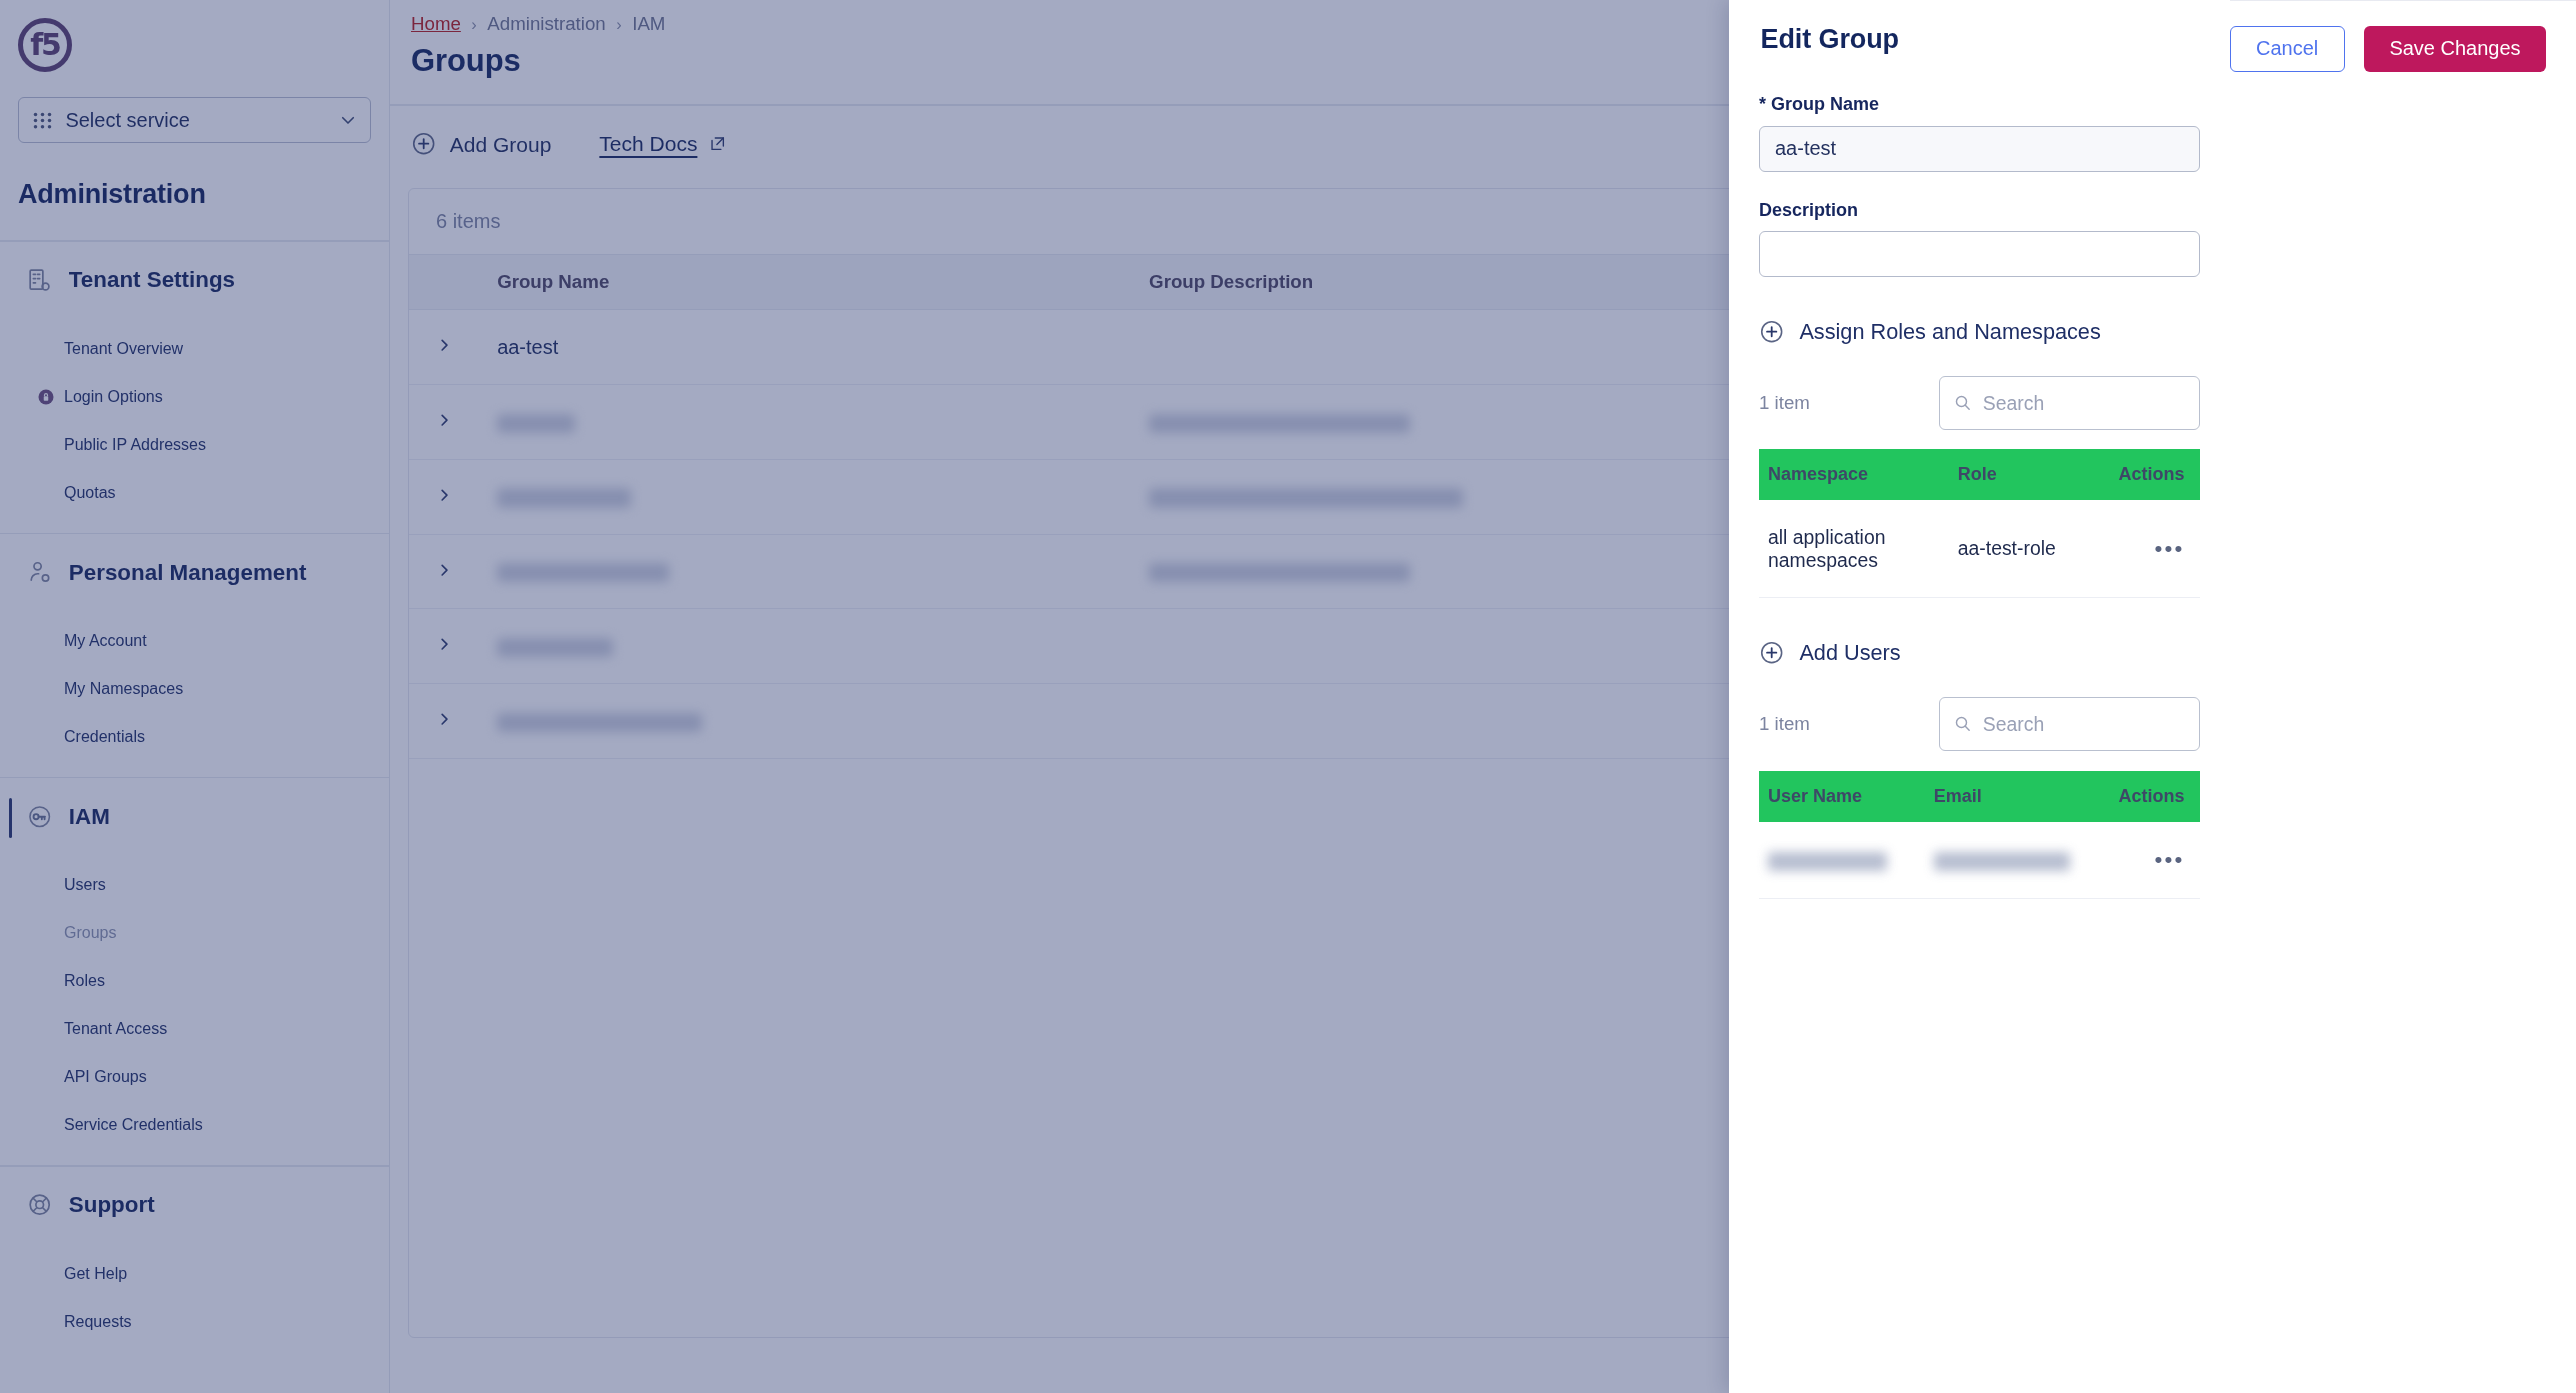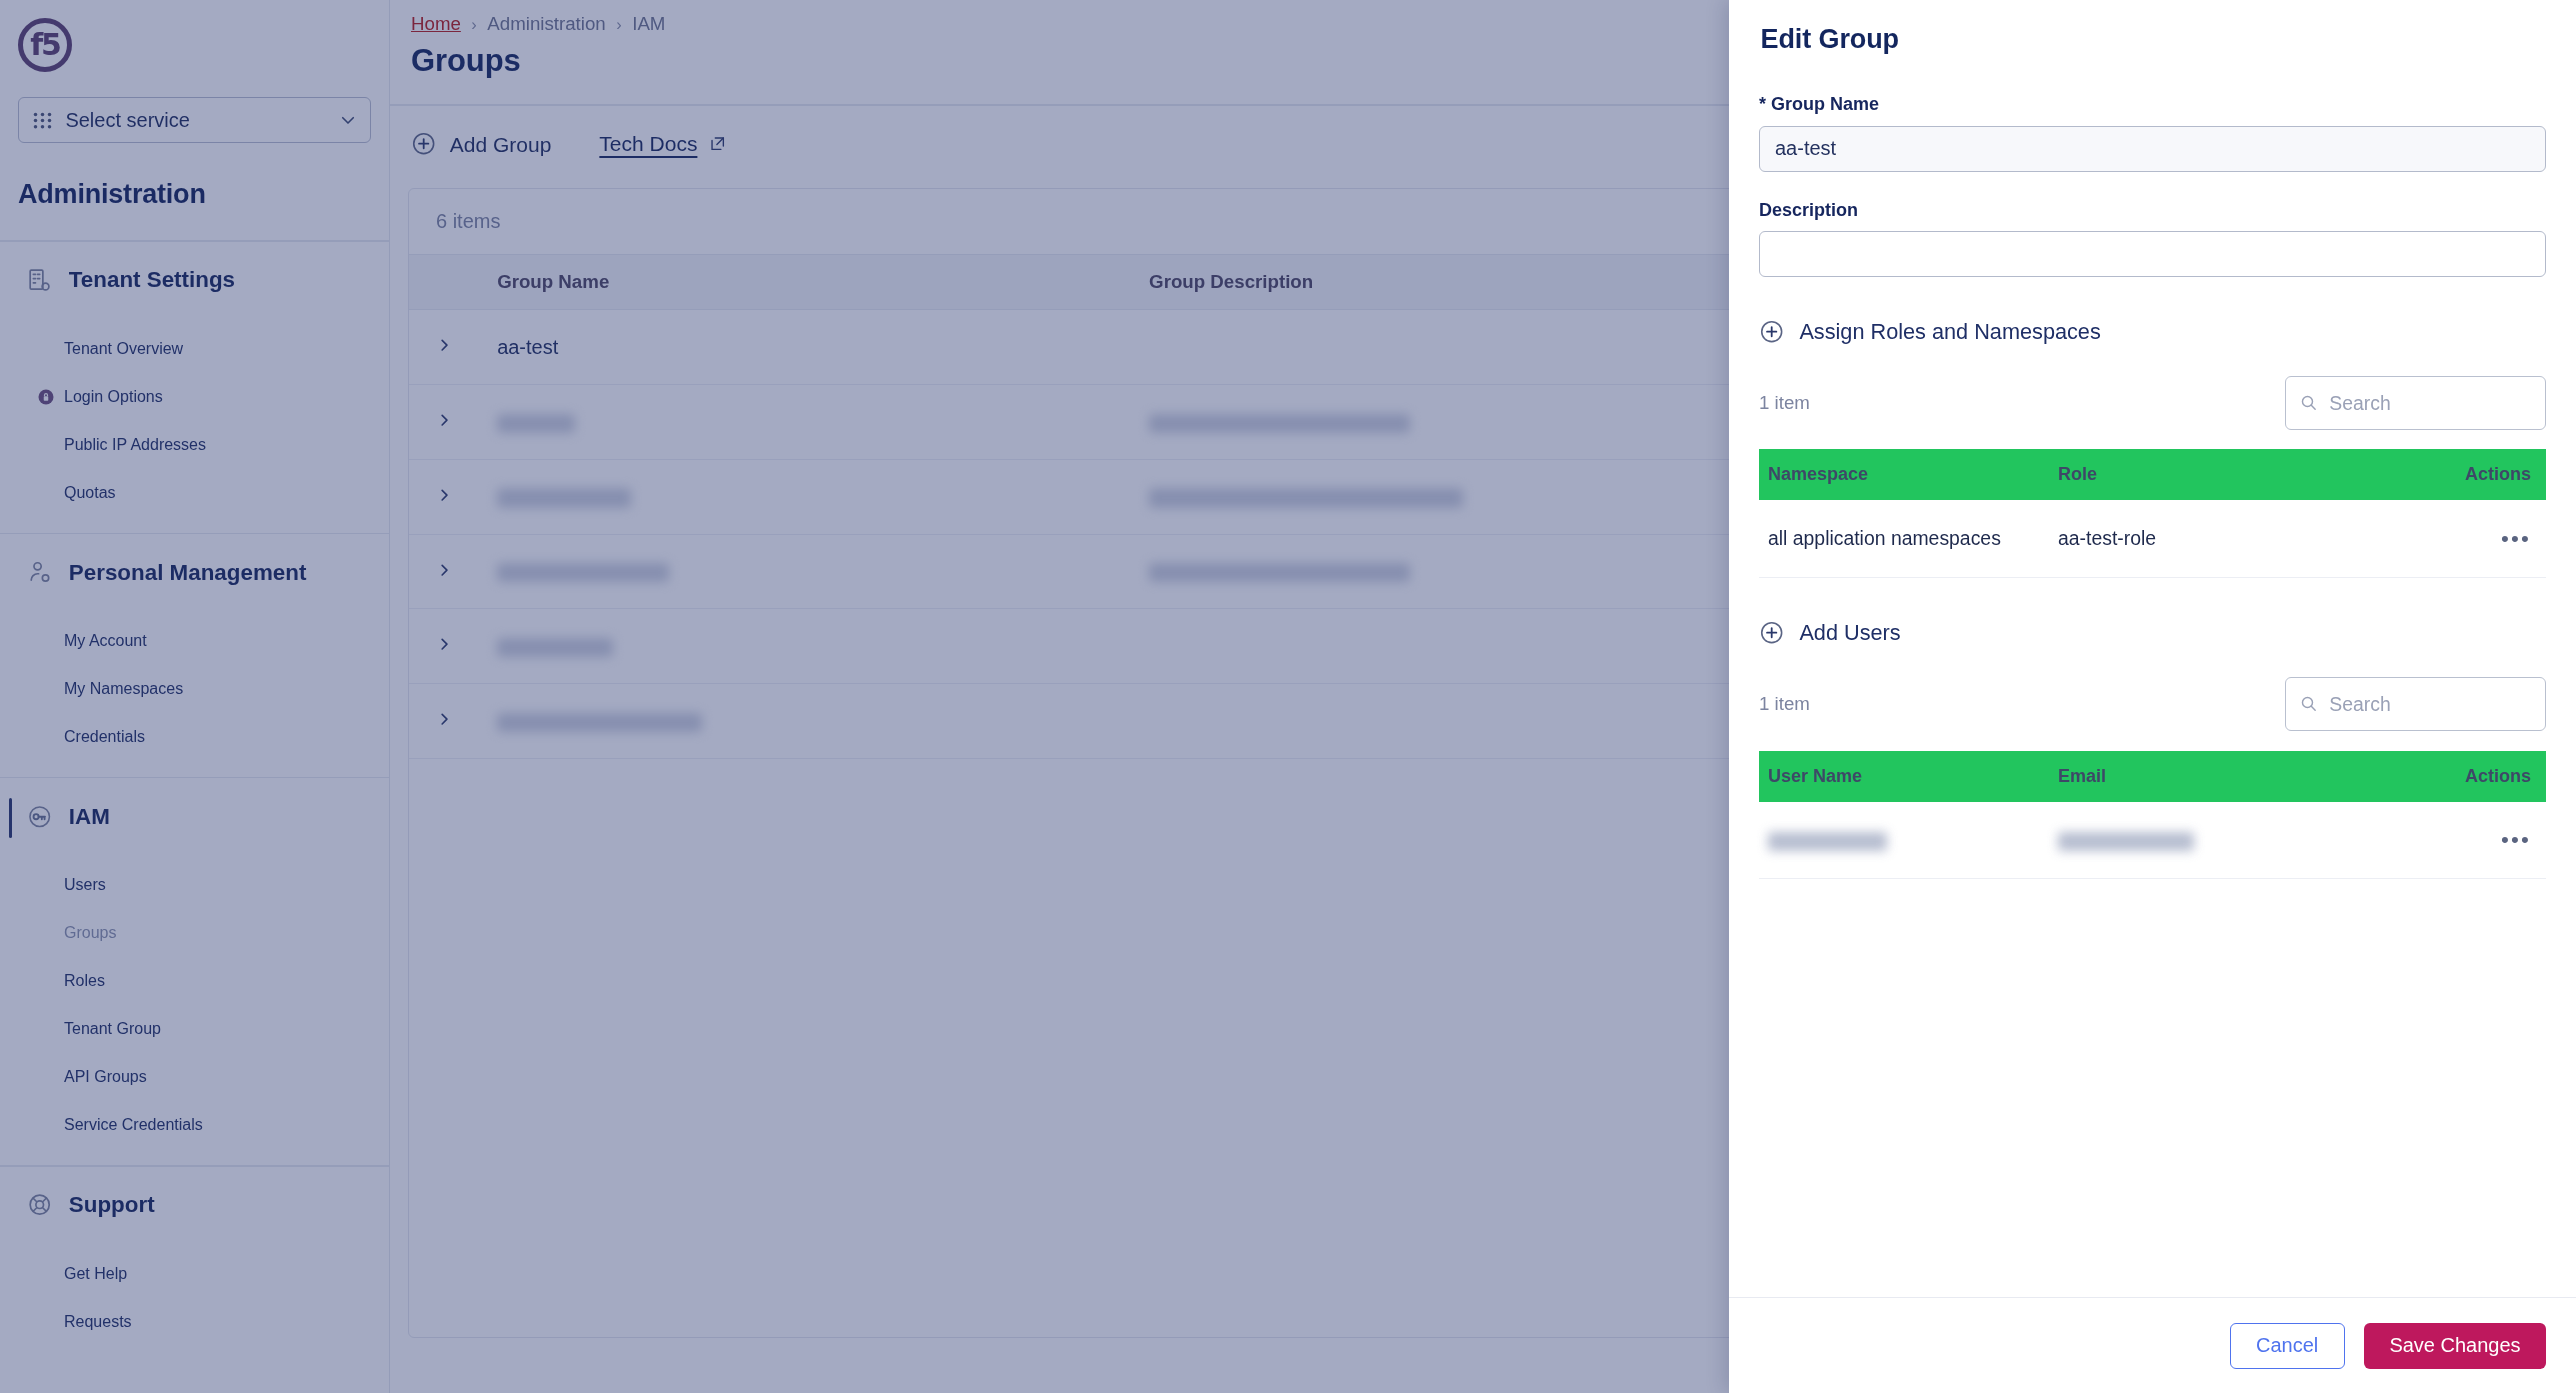--- a/index.html
+++ b/index.html
@@ -165,21 +165,21 @@
     background: rgba(38, 52, 110, 0.42);
     pointer-events: none;
   }
 
   
   #panel {
     position: absolute; right: 0; top: 0;
     width: 847px; height: 1393px;
     background: #ffffff;
     box-shadow: -4.5px 0 19.4px rgba(20,30,70,.18);
-    display: flex; flex-direction: column;
+    display: flex; flex-direction: row;
   }
   .panel-body { flex: 1 1 auto; overflow: hidden; padding: 0 30px; }
   .panel-title {
     font-size: 27px; color: #13265e;
     padding: 24px 0 0 1.5px; letter-spacing: -0.1px;
   }
   .field { margin-top: 39px; }
   .field.second { margin-top: 28px; }
   .field-label {
     font-size: 18px; font-weight: bold; color: #16265e;
@@ -345,21 +345,21 @@
         <div class="nav-item first">
           <span>Users</span>
         </div>
         <div class="nav-item muted">
           <span>Groups</span>
         </div>
         <div class="nav-item">
           <span>Roles</span>
         </div>
         <div class="nav-item">
-          <span>Tenant Group</span>
+          <span>Tenant Access</span>
         </div>
         <div class="nav-item">
           <span>API Groups</span>
         </div>
         <div class="nav-item">
           <span>Service Credentials</span>
         </div>
       </div>
 
       <div class="nav-spacer"></div>

